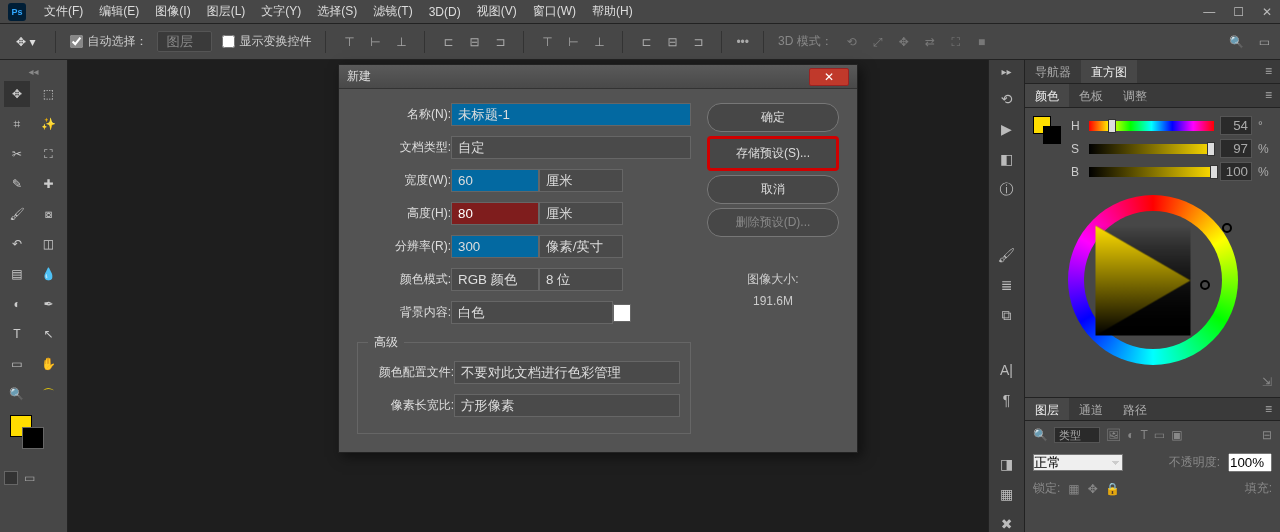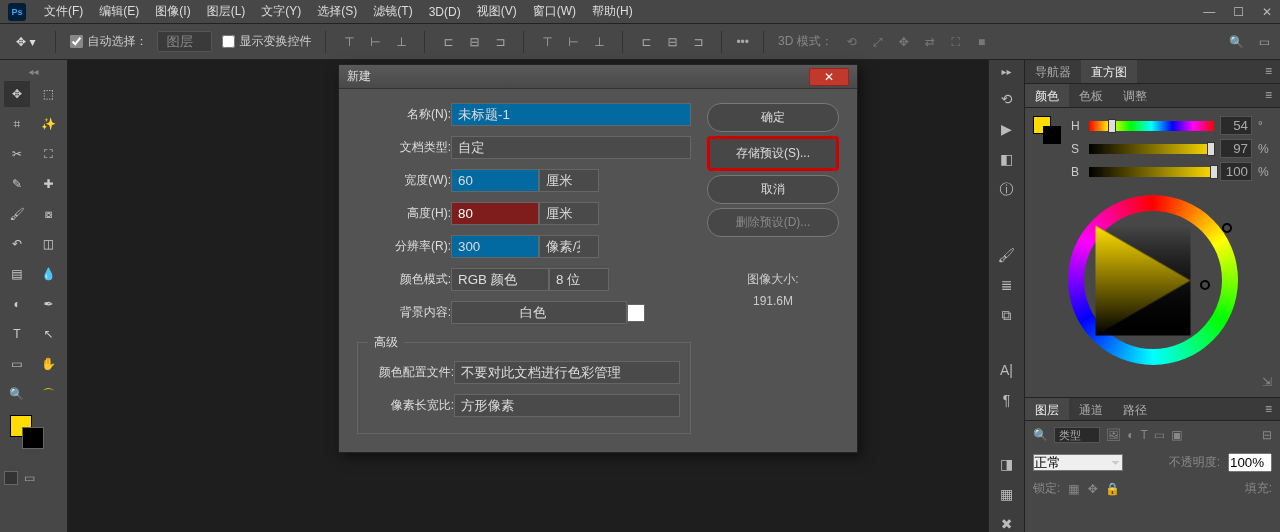--- a/index.html
+++ b/index.html
@@ -81,21 +81,21 @@
 .dialog-body { padding: 14px 18px 18px; display: flex; gap: 16px; }
 .dlg-form { flex: 1; }
 .dlg-row { display: flex; align-items: center; margin-bottom: 10px; gap: 0; }
 .dlg-label { width: 94px; text-align: right; color: #ddd; }
 .dlg-input { background: #0369a1; border: 1px solid #666; color: #ddd; padding: 3px 6px; }
 .dlg-input.wide { flex: 1; }
 .dlg-input.num { width: 88px; }
 .dlg-input.sel { background: #4a4a4a; }
 .dlg-select { background: #4a4a4a; border: 1px solid #666; color: #ddd; padding: 3px 6px; }
 .dlg-select.wide { flex: 1; }
-.dlg-select.unit { width: 60px; }
+.dlg-select.unit { width: 84px; }
 .dlg-fieldset { border: 1px solid #666; padding: 10px 10px 6px; margin-top: 6px; }
 .dlg-fieldset legend { color: #ddd; padding: 0 6px; }
 .dlg-buttons { width: 132px; display: flex; flex-direction: column; gap: 4px; }
 .dlg-btn { background: #474747; border: 1px solid #777; border-radius: 14px; padding: 5px 0; text-align: center; color: #ddd; cursor: default; }
 .dlg-btn.disabled { color: #888; }
 .dlg-btn.highlight { border: 3px solid #d00000; border-radius: 4px; padding: 6px 0; }
 .dlg-info { text-align: center; margin-top: 30px; color: #ccc; }
 .dlg-info .val { margin-top: 6px; }
 .color-chip { width: 18px; height: 18px; background: #fff; border: 1px solid #666; }
 select { appearance: none; padding-right: 18px !important; background-image: linear-gradient(45deg, transparent 50%, #ccc 50%), linear-gradient(-45deg, transparent 50%, #ccc 50%); background-position: right 6px center, right 2px center; background-size: 4px 4px; background-repeat: no-repeat; }
@@ -351,26 +351,26 @@
         <input class="dlg-input num sel" style="background: #7f1d1d; color: rgb(255, 255, 255);" value="80">
         <select class="dlg-select unit"><option>厘米</option></select>
       </div>
       <div class="dlg-row">
         <div class="dlg-label">分辨率(R):</div>
         <input class="dlg-input num" value="300" style="">
         <select class="dlg-select unit"><option>像素/英寸</option></select>
       </div>
       <div class="dlg-row">
         <div class="dlg-label">颜色模式:</div>
-        <select class="dlg-select" style="width:98px;"><option>RGB 颜色</option></select>
+        <select class="dlg-select" style="width:88px;"><option>RGB 颜色</option></select>
         <select class="dlg-select unit"><option>8 位</option></select>
       </div>
       <div class="dlg-row">
         <div class="dlg-label">背景内容:</div>
-        <select class="dlg-select" style="width:176px;text-align:center;"><option>白色</option></select>
+        <select class="dlg-select" style="width:162px;"><option>白色</option></select>
         <div class="color-chip"></div>
       </div>
       <fieldset class="dlg-fieldset">
         <legend>高级</legend>
         <div class="dlg-row">
           <div class="dlg-label" style="width:86px;">颜色配置文件:</div>
           <select class="dlg-select wide"><option>不要对此文档进行色彩管理</option></select>
         </div>
         <div class="dlg-row">
           <div class="dlg-label" style="width:86px;">像素长宽比:</div>

